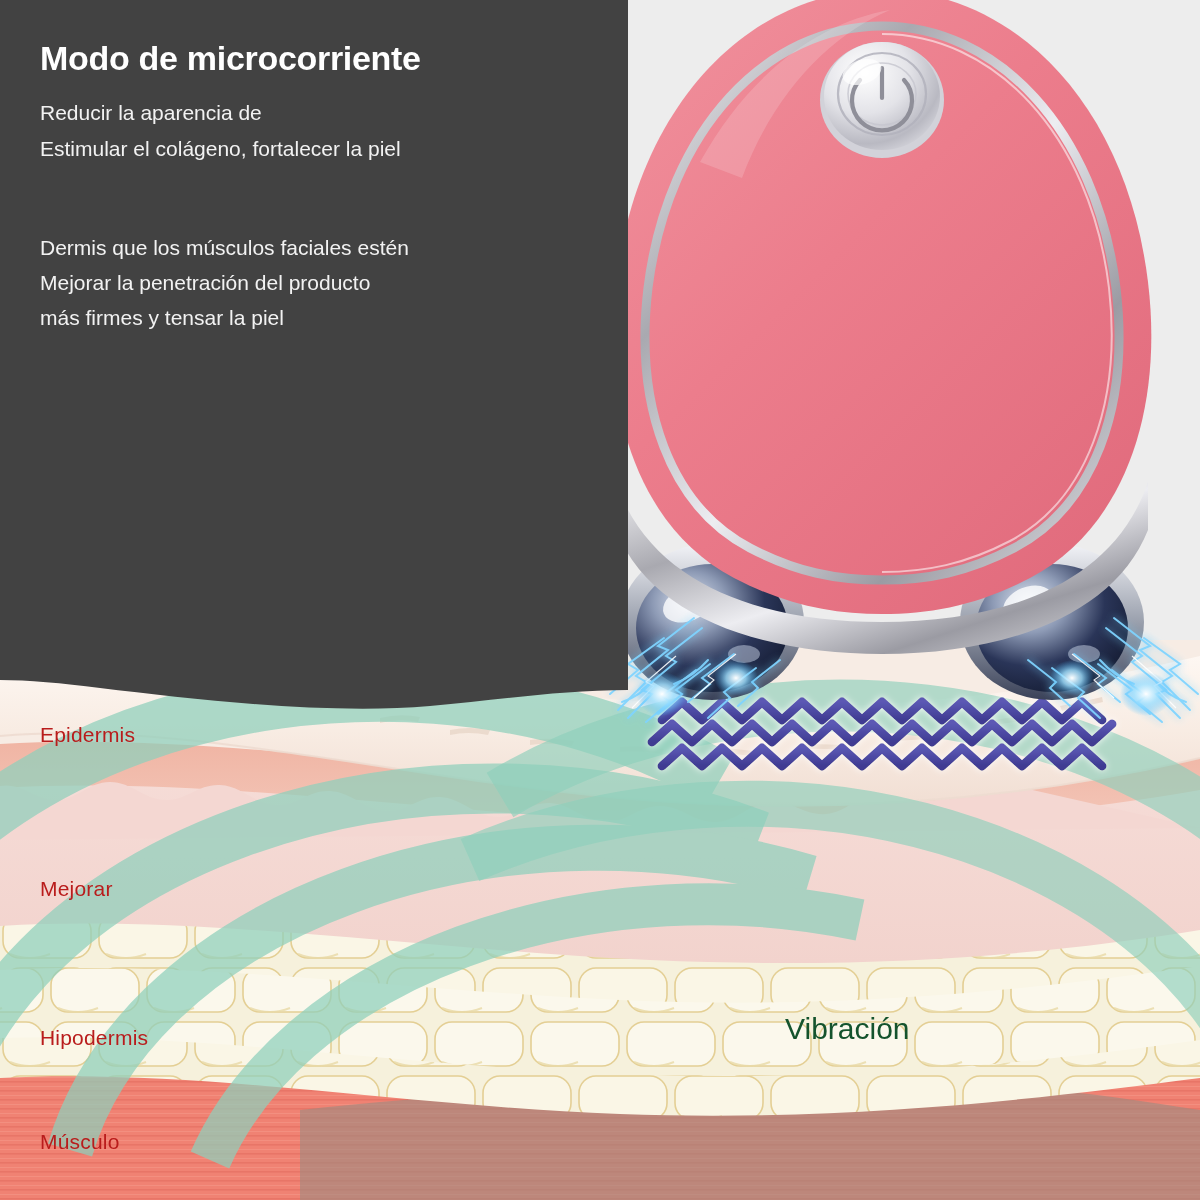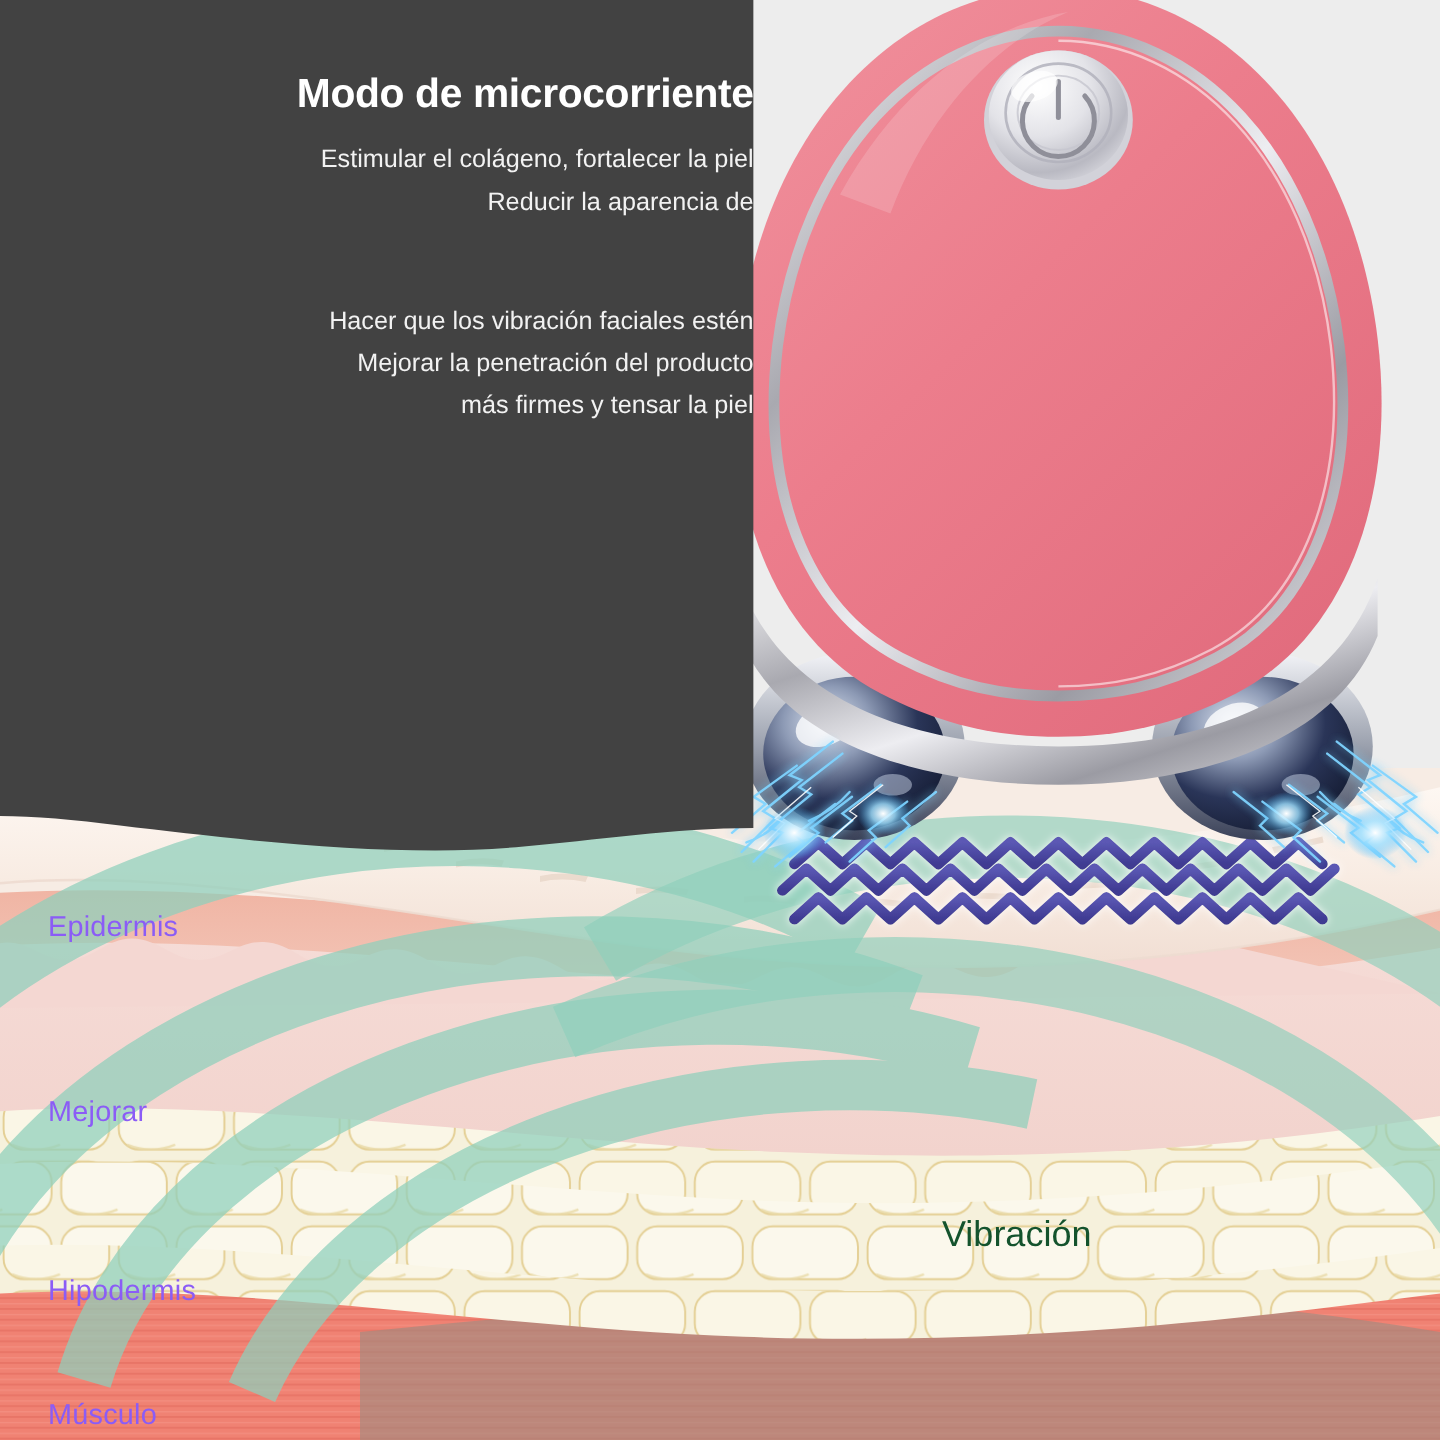--- a/index.html
+++ b/index.html
@@ -20,21 +20,21 @@
   .device-wrap svg{display:block;overflow:visible;}
 
   
   .panel{
     position:absolute;left:0;top:0;width:628px;height:740px;
     overflow:hidden;
   }
   .panel-bg{position:absolute;inset:0;}
   .panel-content{
     position:absolute;left:0;top:0;width:628px;height:740px;
-    box-sizing:border-box;padding:60px 0 0 40px;text-align:right;
+    box-sizing:border-box;padding:40px 0 0 40px;
   }
   .heading{
     color:#ffffff;
     font-size:34px;
     font-weight:700;
     letter-spacing:-0.3px;
     line-height:1.1;
     margin:0 0 18px 0;
     white-space:nowrap;
   }
@@ -45,26 +45,25 @@
     line-height:1.68;
     margin:0;
     white-space:nowrap;
   }
   .block-1{margin-bottom:0;}
   .spacer{height:64px;}
 
   
   .layer-label{
     position:absolute;
-    color:#8b5cf6;
-    font-size:24px;
+    color:#b91c1c;
+    font-size:21px;
     font-weight:400;
     white-space:nowrap;
     letter-spacing:0.2px;
-    margin-top:36px;
   }
   #lab-epidermis{left:40px;top:723px;}
   #lab-dermis{left:40px;top:877px;}
   #lab-hipodermis{left:40px;top:1026px;}
   #lab-musculo{left:40px;top:1130px;}
 
   
   #lab-microcorriente{
     position:absolute;left:768px;top:814px;
     color:#5a59ac;font-size:30px;font-weight:700;white-space:nowrap;
@@ -380,25 +379,25 @@
   <div class="panel">
     <svg class="panel-bg" width="628" height="740" viewBox="0 0 628 740" xmlns="http://www.w3.org/2000/svg">
       <path d="M0,0 L628,0 L628,690
                C560,690 500,700 430,706
                C330,715 200,700 100,688
                C62,683 28,680 0,680 Z" fill="#424242"></path>
     </svg>
     <div class="panel-content">
       <div class="block-1">
         <h2 class="heading">Modo de microcorriente</h2>
+        <p class="bodyline">Reducir la aparencia de</p>
         <p class="bodyline">Estimular el colágeno, fortalecer la piel</p>
-        <p class="bodyline">Reducir la aparencia de</p>
       </div>
       <div class="spacer"></div>
       <div class="block-2">
-        <p class="bodyline">Hacer que los vibración faciales estén</p>
+        <p class="bodyline">Dermis que los músculos faciales estén</p>
         <p class="bodyline">Mejorar la penetración del producto</p>
         <p class="bodyline">más firmes y tensar la piel</p>
       </div>
     </div>
   </div>
 
 </div>
 
 </body></html>

